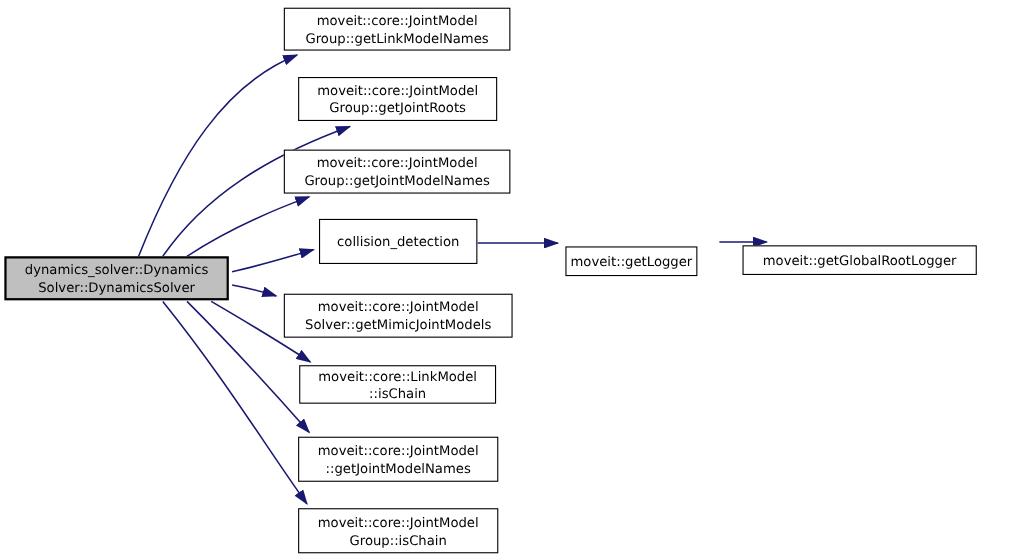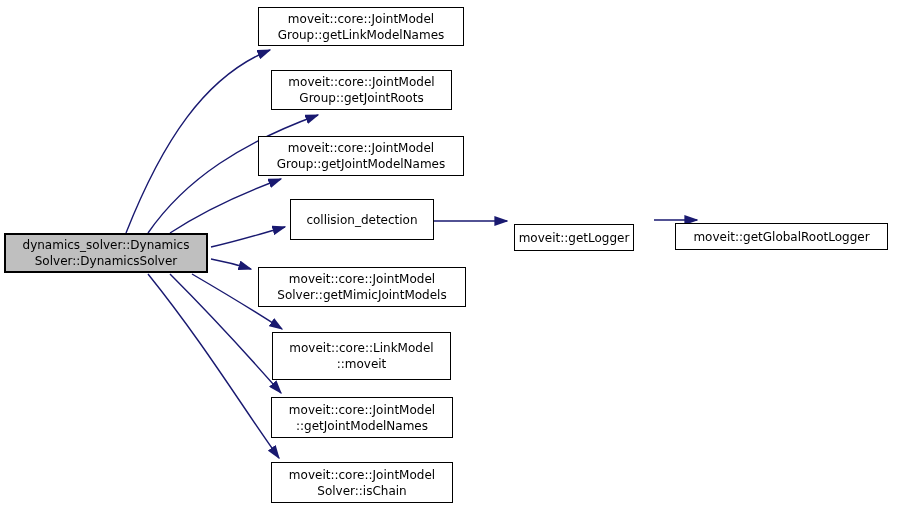--- a/index.html
+++ b/index.html
@@ -81,33 +81,33 @@
 
   <div class="node" style="left:290px;top:199px;width:144px;height:41px;">
     <span>collision_detection</span>
   </div>
 
   <div class="node" style="left:258px;top:267px;width:208px;height:40px;">
     <span>moveit::core::JointModel</span>
     <span>Solver::getMimicJointModels</span>
   </div>
 
-  <div class="node" style="left:272px;top:332px;width:179px;height:48px;">
+  <div class="node" style="left:272px;top:332px;width:179px;height:35px;">
     <span>moveit::core::LinkModel</span>
-    <span>::moveit</span>
+    <span>::isChain</span>
   </div>
 
   <div class="node" style="left:271px;top:397px;width:182px;height:41px;">
     <span>moveit::core::JointModel</span>
     <span>::getJointModelNames</span>
   </div>
 
   <div class="node" style="left:271px;top:462px;width:182px;height:41px;">
     <span>moveit::core::JointModel</span>
-    <span>Solver::isChain</span>
+    <span>Group::isChain</span>
   </div>
 
   <div class="node" style="left:514px;top:224px;width:120px;height:27px;">
     <span>moveit::getLogger</span>
   </div>
 
   <div class="node" style="left:675px;top:207px;width:213px;height:27px;margin-top:16px;">
     <span>moveit::getGlobalRootLogger</span>
   </div>
 

